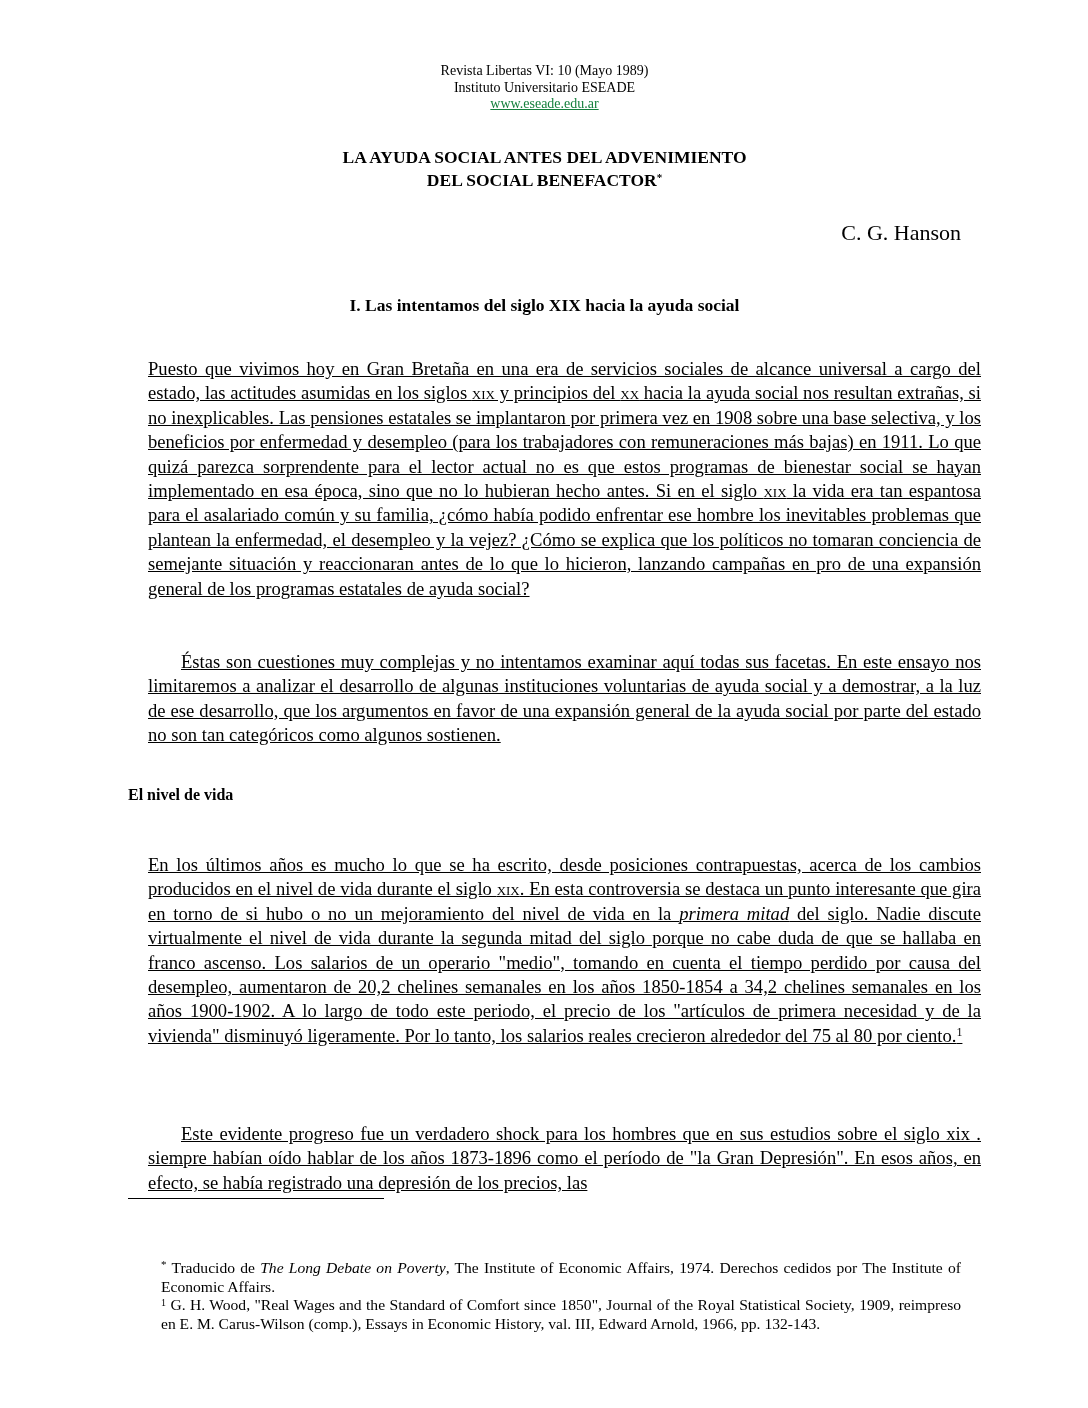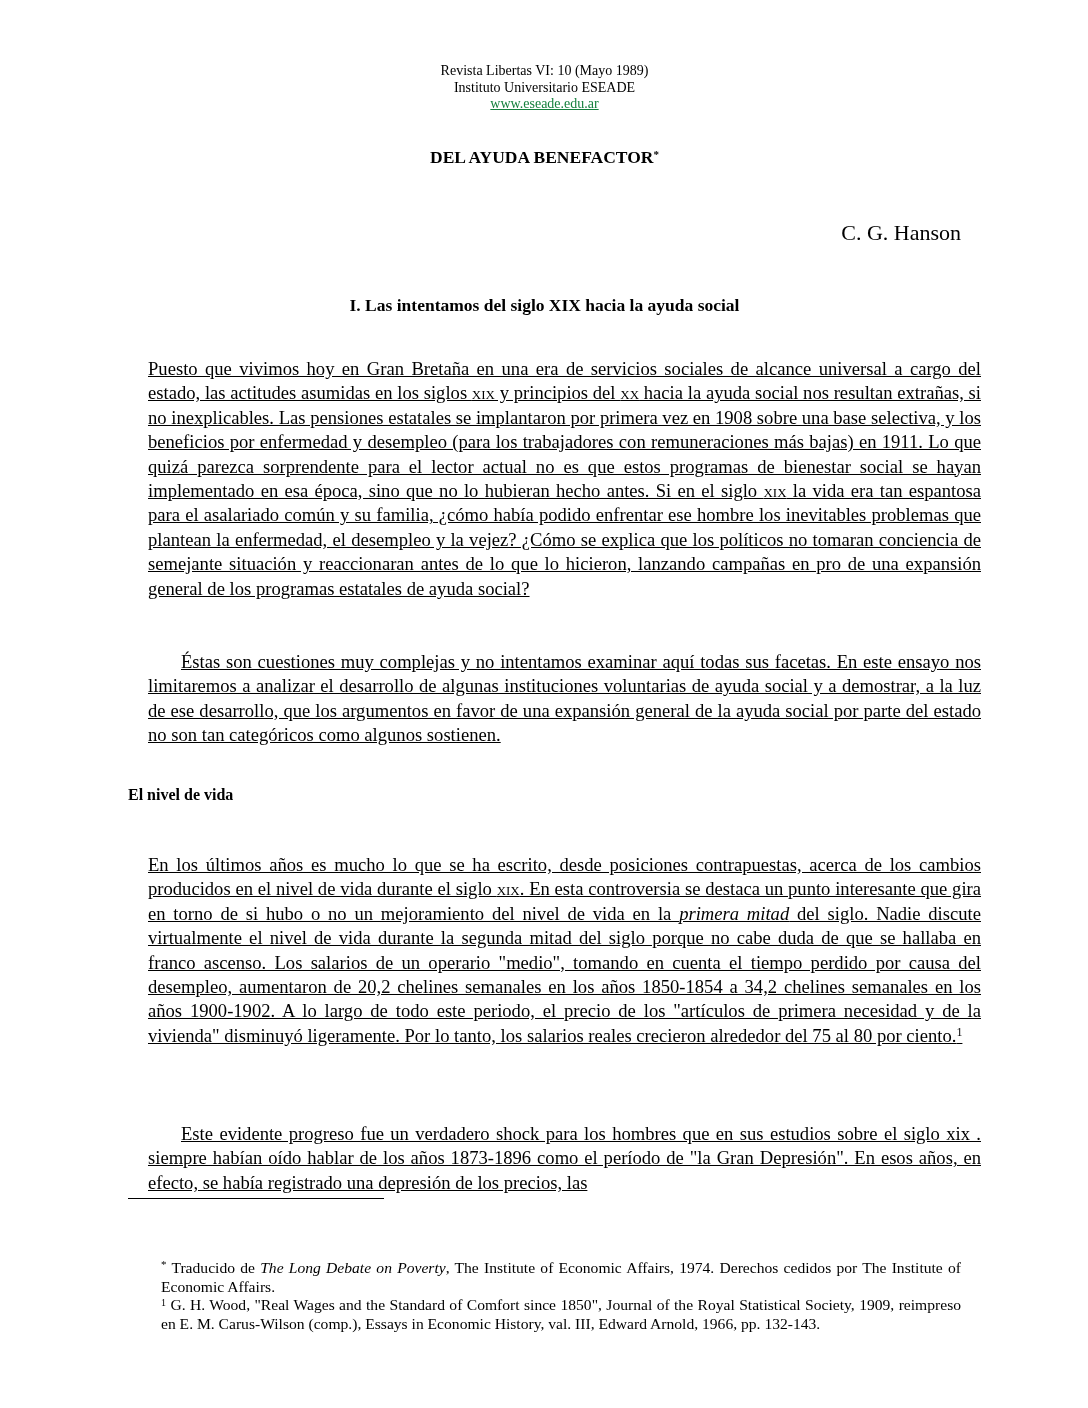--- a/index.html
+++ b/index.html
@@ -138,21 +138,22 @@
 
 <div class="page">
 
   <div class="header">
     <div>Revista Libertas VI: 10 (Mayo 1989)</div>
     <div>Instituto Universitario ESEADE</div>
     <div><a style="color: #15803d;">www.eseade.edu.ar</a></div>
   </div>
 
   <div class="title">
-    <div><span>DEL AYUDA BENEFACTOR</span><sup>*</sup></div>
+    <div>LA AYUDA SOCIAL ANTES DEL ADVENIMIENTO</div>
+    <div><span>DEL SOCIAL BENEFACTOR</span><sup>*</sup></div>
   </div>
 
   <div class="author">C. G. Hanson</div>
 
   <div class="section-heading">I. Las intentamos del siglo XIX hacia la ayuda social</div>
 
   <p class="para p1 indent-none"><span>Puesto que vivimos hoy en Gran Bretaña en una era de servicios sociales de alcance universal a cargo del estado, las actitudes asumidas en los siglos </span><span class="sc">XIX</span><span> y principios del </span><span class="sc">XX</span><span> hacia la ayuda social nos resultan extrañas, si no inexplicables. Las pensiones estatales se implantaron por primera vez en 1908 sobre una base selectiva, y los beneficios por enfermedad y desempleo (para los trabajadores con remuneraciones más bajas) en 1911. Lo que quizá parezca sorprendente para el lector actual no es que estos programas de bienestar social se hayan implementado en esa época, sino que no lo hubieran hecho antes. Si en el siglo </span><span class="sc">XIX</span><span> la vida era tan espantosa para el asalariado común y su familia, ¿cómo había podido enfrentar ese hombre los inevitables problemas que plantean la enfermedad, el desempleo y la vejez? ¿Cómo se explica que los políticos no tomaran conciencia de semejante situación y reaccionaran antes de lo que lo hicieron, lanzando campañas en pro de una expansión general de los programas estatales de ayuda social?</span></p>
 
   <p class="para p2 indent">Éstas son cuestiones muy complejas y no intentamos examinar aquí todas sus facetas. En este ensayo nos limitaremos a analizar el desarrollo de algunas instituciones voluntarias de ayuda social y a demostrar, a la luz de ese desarrollo, que los argumentos en favor de una expansión general de la ayuda social por parte del estado no son tan categóricos como algunos sostienen.</p>
 

